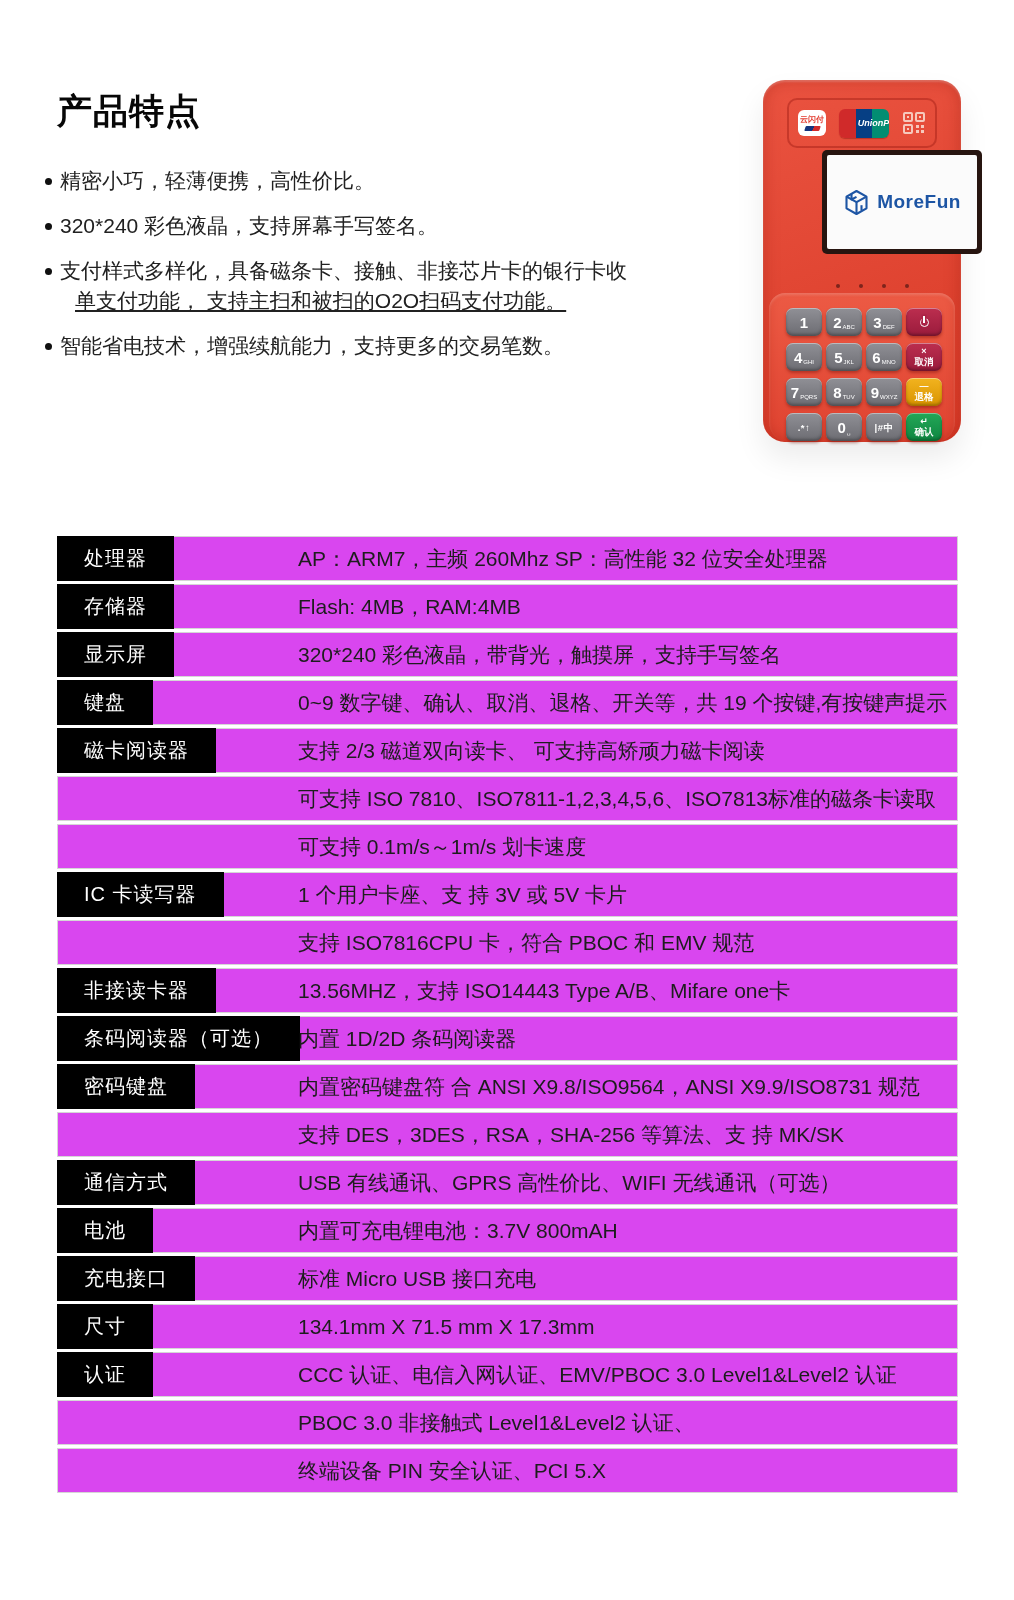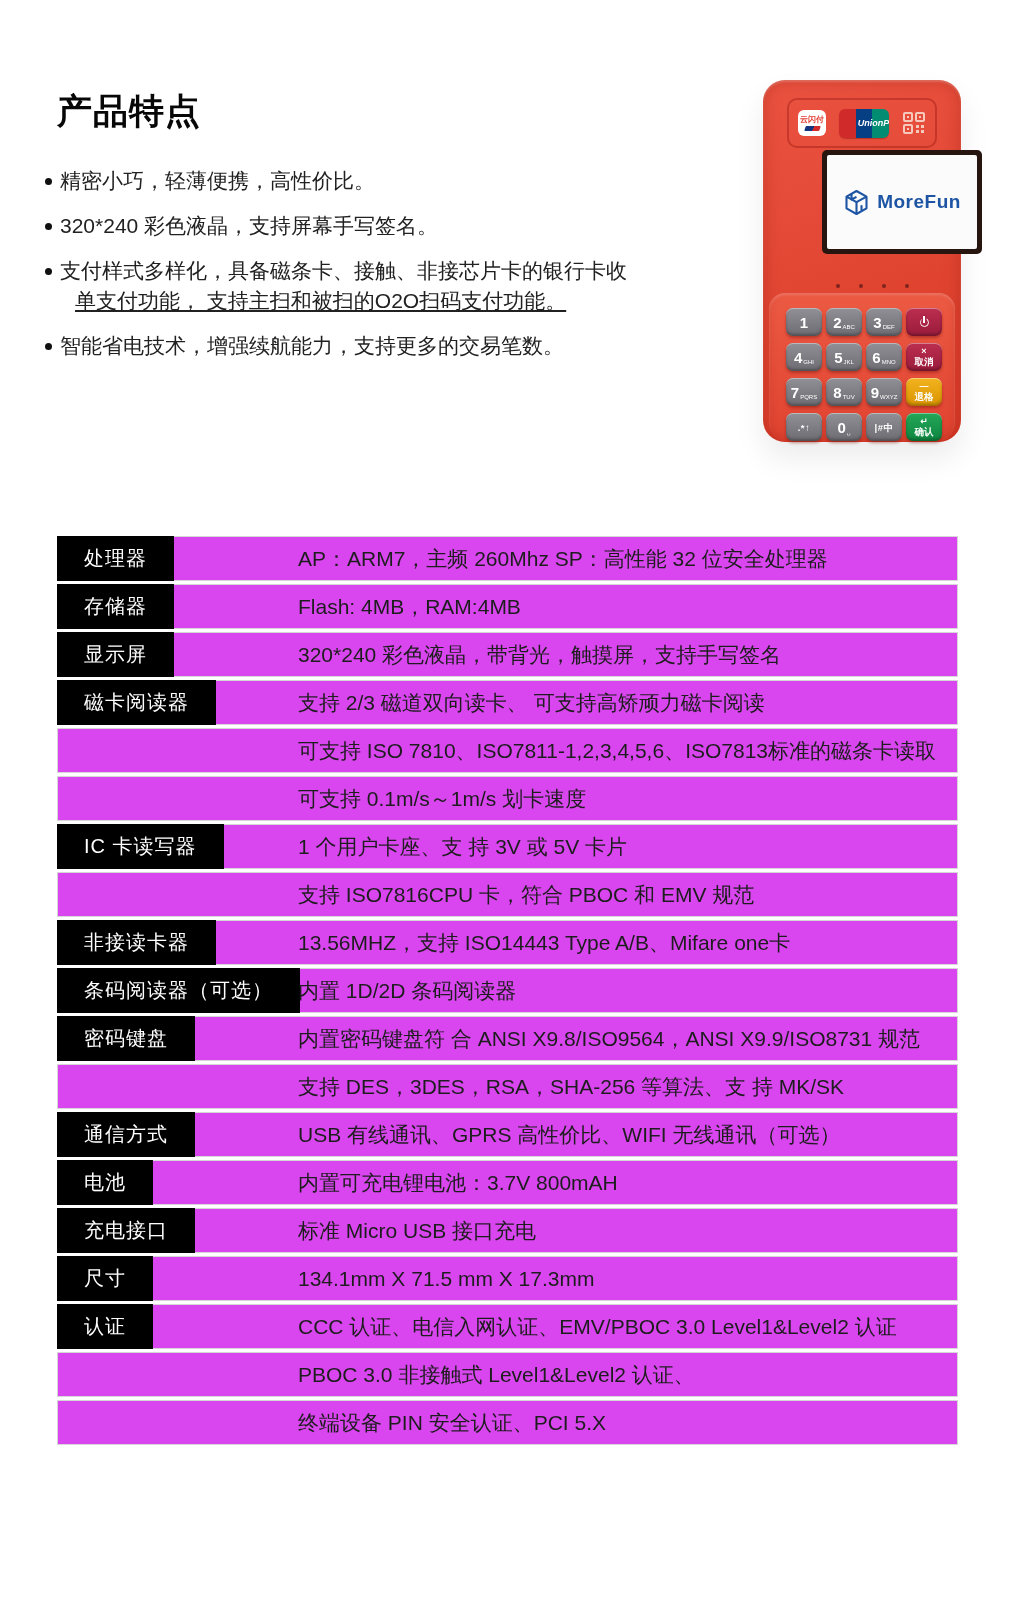--- a/index.html
+++ b/index.html
@@ -216,20 +216,24 @@
       </div>
       <div class="spec-row">
         <span class="spec-label">存储器</span>
         <span class="spec-value">Flash: 4MB，RAM:4MB</span>
       </div>
       <div class="spec-row">
         <span class="spec-label">显示屏</span>
         <span class="spec-value">320*240 彩色液晶，带背光，触摸屏，支持手写签名</span>
       </div>
       <div class="spec-row">
+        <span class="spec-label">键盘</span>
+        <span class="spec-value">0~9 数字键、确认、取消、退格、开关等，共 19 个按键,有按键声提示</span>
+      </div>
+      <div class="spec-row">
         <span class="spec-label">磁卡阅读器</span>
         <span class="spec-value">支持 2/3 磁道双向读卡、 可支持高矫顽力磁卡阅读</span>
       </div>
       <div class="spec-row">
         <span class="spec-value">可支持 ISO 7810、ISO7811-1,2,3,4,5,6、ISO7813标准的磁条卡读取</span>
       </div>
       <div class="spec-row">
         <span class="spec-value">可支持 0.1m/s～1m/s 划卡速度</span>
       </div>
       <div class="spec-row">

